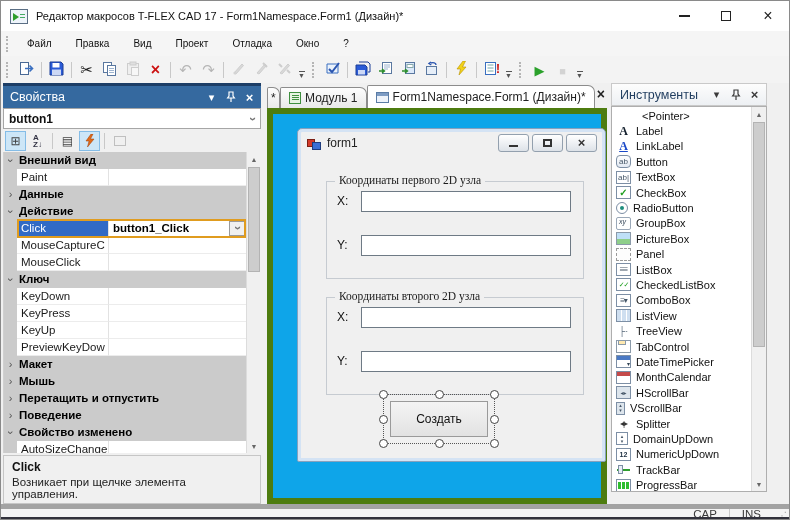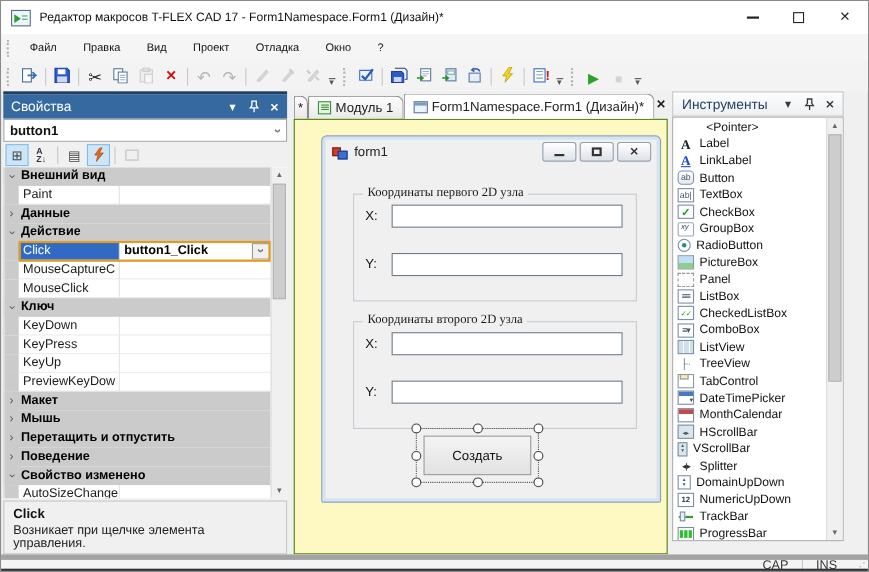--- a/index.html
+++ b/index.html
@@ -82,21 +82,21 @@
   .tab { height:21px; display:flex; align-items:center; gap:4px; padding:0 8px; font-size:12px; color:#222; background:linear-gradient(#fdfdfd,#e9e9e9); border:1px solid #8c8c8c; border-bottom:none; border-radius:2px 7px 0 0; white-space:nowrap; overflow:hidden; }
   .tab.partial { width:13px; padding:0 3px; flex:none; }
   .tab.active { height:23px; background:#fff; z-index:2; font-size:12px; }
   .tab-ico-module { width:12px; height:12px; background:#e7f3e2; border:1px solid #3f8f3f; flex:none; position:relative; }
   .tab-ico-module::before { content:""; position:absolute; left:2px; top:2px; width:7px; height:1px; background:#3f8f3f; box-shadow:0 2px 0 #3f8f3f,0 4px 0 #3f8f3f; }
   .tab-ico-form { width:13px; height:11px; background:#eef3fa; border:1px solid #5a7ca6; flex:none; position:relative; }
   .tab-ico-form::before { content:""; position:absolute; left:0; top:0; right:0; height:3px; background:#7d9cc4; }
   .tabctl { position:absolute; right:2px; top:5px; display:flex; gap:4px; align-items:center; }
   .tabctl .tc { font-size:10px; color:#222; }
   .tabctl .tx { font-size:14px; font-weight:bold; color:#222; line-height:12px; }
-  .editor-body { position:absolute; top:25px; left:0; right:0; bottom:0; background:#fef9c3; border:1px solid #4d7c0f; }
+  .editor-body { position:absolute; top:25px; left:0; right:0; bottom:0; background:#0ea5e9; border:6px solid #4d7c0f; }
 
   
   .dform { position:absolute; left:24px; top:14px; width:309px; height:334px; background:#f0f0f0; border:1px solid #87a1bd; border-radius:5px 5px 2px 2px; box-shadow:inset 0 0 0 3px #d4e3f4; }
   .ftitle { height:27px; display:flex; align-items:center; padding:0 8px 0 9px; font-size:12px; color:#222; }
   .ficon { width:14px; height:12px; position:relative; flex:none; margin-right:6px; }
   .ficon::before { content:""; position:absolute; left:0; top:2px; width:6px; height:6px; background:#d43b2a; border:1px solid #7d1f14; }
   .ficon::after { content:""; position:absolute; left:5px; top:5px; width:7px; height:6px; background:#3b6fd4; border:1px solid #1f3c7d; }
   .fbtns { margin-left:auto; display:flex; gap:3px; }
   .fbtn { width:31px; height:18px; background:linear-gradient(#ffffff,#dde2e8); border:1px solid #93a0ae; border-radius:3px; display:flex; align-items:center; justify-content:center; color:#333; }
   .fg-min { width:9px; height:2px; background:#333; margin-top:7px; }
@@ -607,26 +607,26 @@
           </div>
           <div class="titem">
             <span class="tbi t-box">ab|</span>
             <span>TextBox</span>
           </div>
           <div class="titem">
             <span class="tbi t-box t-check">✓</span>
             <span>CheckBox</span>
           </div>
           <div class="titem">
+            <span class="tbi t-radio"></span>
+            <span>RadioButton</span>
+          </div>
+          <div class="titem">
             <span class="tbi t-grpbox">xy</span>
             <span>GroupBox</span>
-          </div>
-          <div class="titem">
-            <span class="tbi t-radio"></span>
-            <span>RadioButton</span>
           </div>
           <div class="titem">
             <span class="tbi t-pic"></span>
             <span>PictureBox</span>
           </div>
           <div class="titem">
             <span class="tbi t-panel"></span>
             <span>Panel</span>
           </div>
           <div class="titem">

